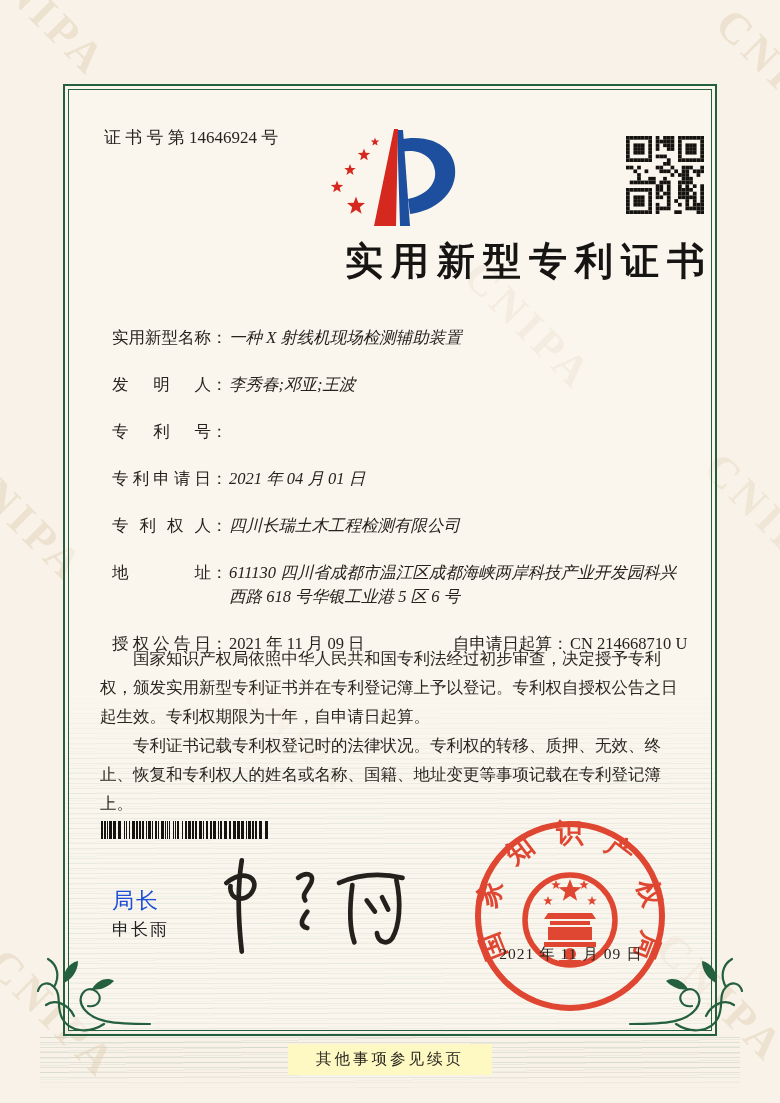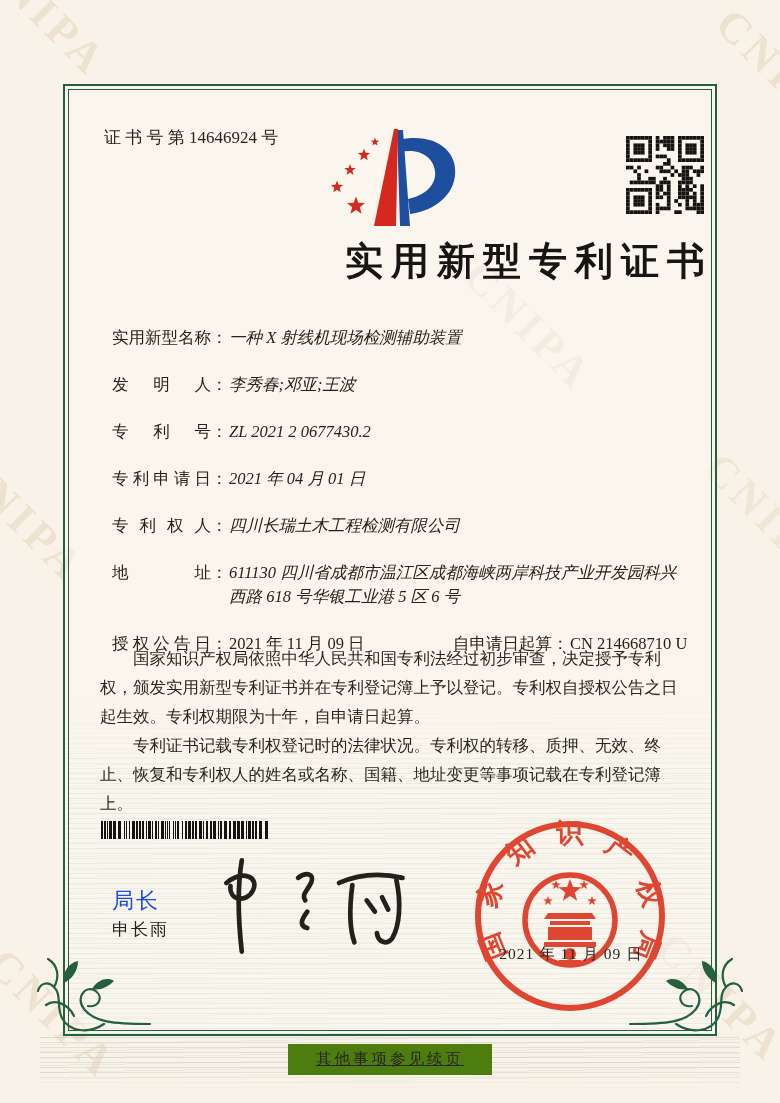--- a/index.html
+++ b/index.html
@@ -79,21 +79,21 @@
   .page-indicator{position:absolute;left:63px;top:1003px;width:650px;text-align:center;
     font-size:14.5px;letter-spacing:2px;color:#332f29;z-index:3;}
 
   .flourish{position:absolute;width:118px;height:88px;z-index:4;}
   .flourish path{stroke:var(--green);stroke-width:2.2;fill:none;stroke-linecap:round;}
   .flourish .leaf{fill:var(--green);stroke:none;}
   .fl-left{left:34px;top:948px;}
   .fl-right{left:628px;top:948px;transform:scaleX(-1);}
 
   .note-box{position:absolute;left:50%;top:1044px;transform:translateX(-50%);
-    background:#4d7c0f;padding:5px 28px;font-size:15.5px;letter-spacing:3px;color:#2a2620;z-index:3;text-decoration:underline;}
+    background:#fef9c3;padding:5px 28px;font-size:15.5px;letter-spacing:3px;color:#2a2620;z-index:3;}
 
   .qr rect, .barcode rect{fill:#151310;}
   .logo .blade{fill:var(--red);}
   .logo .pshape{fill:var(--blue);}
   .logo .star{fill:var(--red);}
 </style>
 </head>
 <body>
 
 <div class="page">
@@ -368,21 +368,20 @@
         <span class="fvalue">一种 X 射线机现场检测辅助装置</span>
     </div>
     <div class="frow">
       <span class="flabel">发明人</span>
         <span class="fcolon">：</span>
         <span class="fvalue">李秀春;邓亚;王波</span>
     </div>
     <div class="frow">
       <span class="flabel">专利号</span>
         <span class="fcolon">：</span>
-        <span class="fvalue">ZL 2021 2 0677430.2</span>
     </div>
     <div class="frow">
       <span class="flabel">专利申请日</span>
         <span class="fcolon">：</span>
         <span class="fvalue">2021 年 04 月 01 日</span>
     </div>
     <div class="frow">
       <span class="flabel">专利权人</span>
         <span class="fcolon">：</span>
         <span class="fvalue">四川长瑞土木工程检测有限公司</span>

